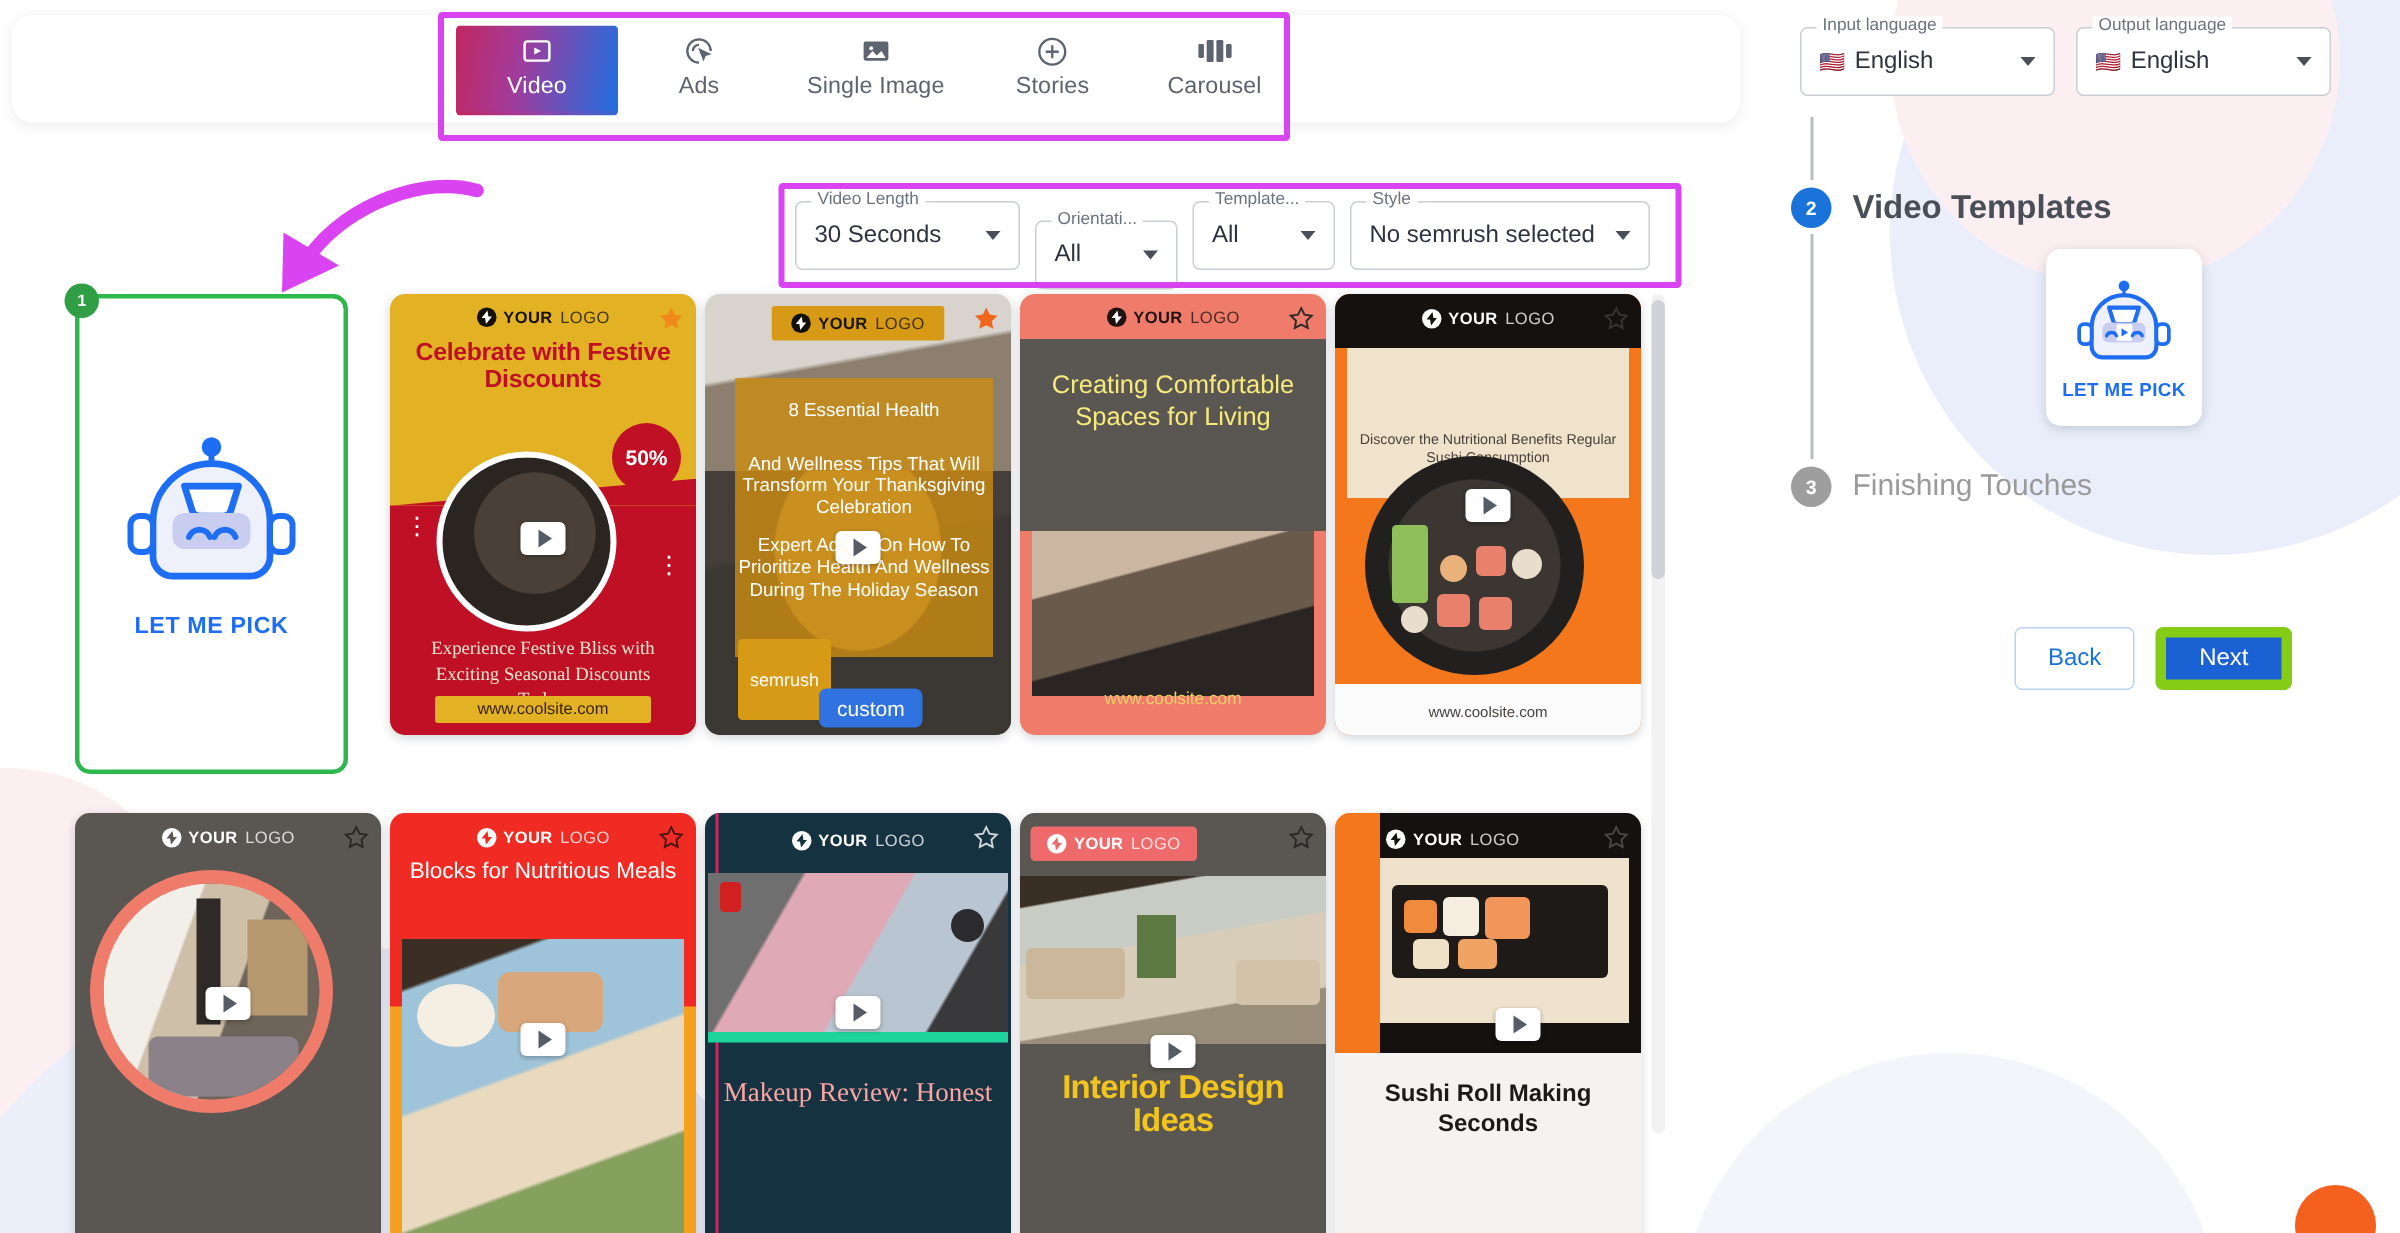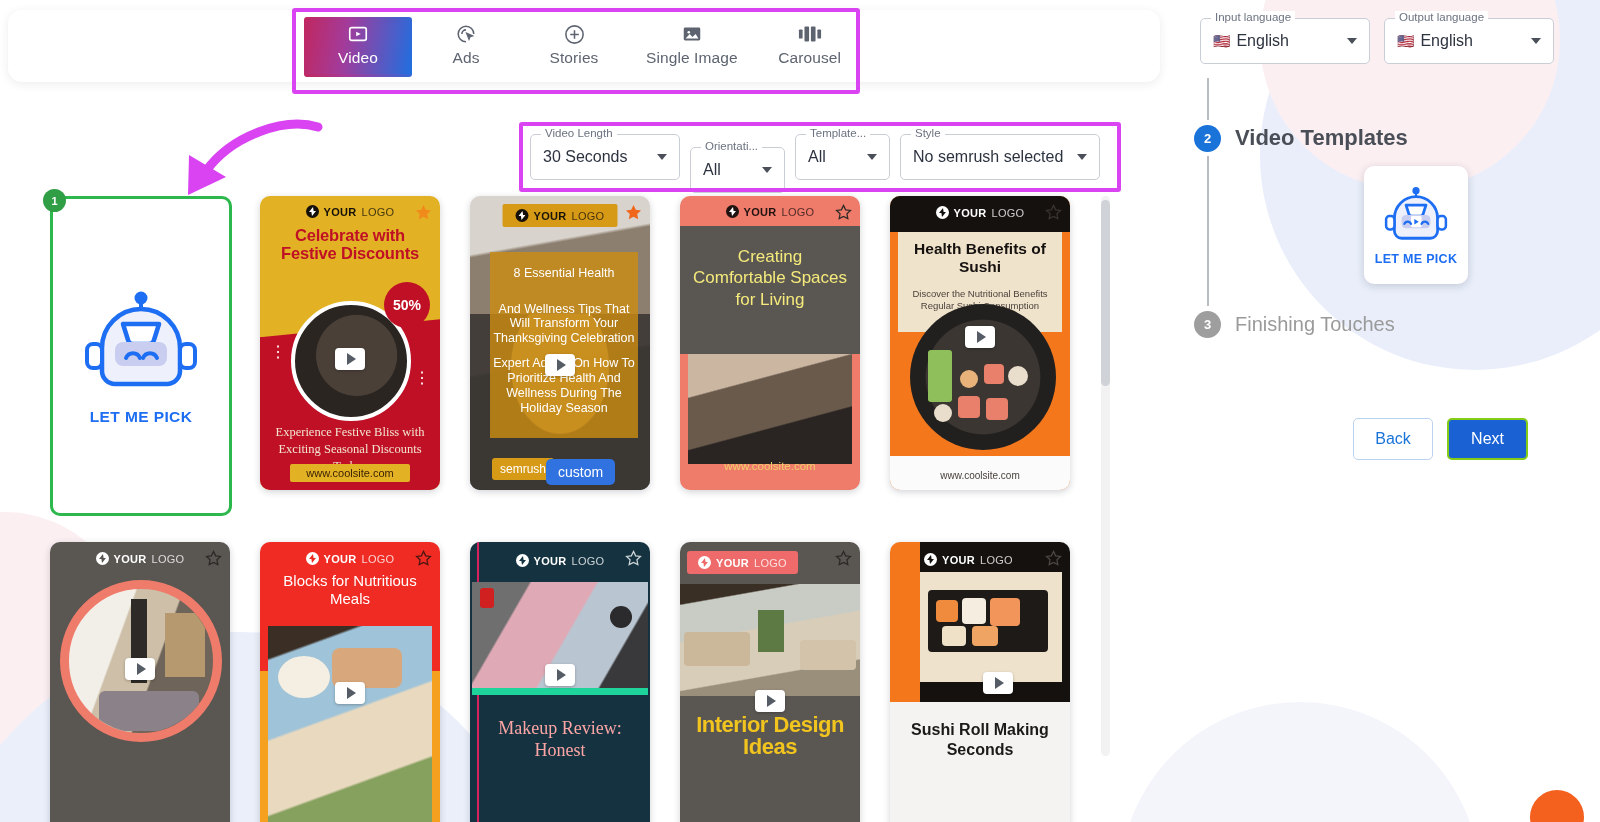--- a/index.html
+++ b/index.html
@@ -70,21 +70,21 @@
 
   
   .arrow { position: absolute; left: 170px; top: 105px; z-index: 7; pointer-events: none; }
 
   
   .grid-wrap { position: absolute; left: 50px; top: 196px; width: 1060px; height: 560px; z-index: 4; }
   .grid { display: flex; flex-wrap: wrap; gap: 26px 28px; }
   .cardslot { width: 182px; }
 
   .tcard {
-    position: relative; width: 180px; height: 294px; border-radius: 10px;
+    position: relative; width: 204px; height: 294px; border-radius: 10px;
     overflow: hidden; background: #fff; cursor: pointer;
     box-shadow: 0 2px 7px rgba(30,35,55,.20);
   }
   .tcard .star {
     position: absolute; right: 7px; top: 7px; z-index: 4;
   }
   .logo {
     display: flex; align-items: center; gap: 5px; justify-content: center;
     font-size: 11px; font-weight: 700; letter-spacing: .3px;
   }
@@ -157,21 +157,21 @@
     margin: 10px 0 10px 155px; cursor: pointer;
   }
   .minipick .lbl { color: #1d6ef2; font-weight: 800; font-size: 12.5px; letter-spacing: .3px; margin-top: 2px; }
 
   .actions { position: absolute; right: 72px; top: 418px; display: flex; gap: 14px; }
   .btn {
     height: 42px; min-width: 80px; border-radius: 5px; font-size: 16px;
     display: flex; align-items: center; justify-content: center; cursor: pointer;
   }
   .btn-back { background: #fff; color: #1a73d9; border: 1px solid #bcd3f0; }
-  .btn-next { background: #1a62d4; color: #fff; border: 2px solid #84cc16; padding: 0 22px; }
+  .btn-next { background: #1a62d4; color: #fff; border: 7px solid #84cc16; padding: 0 22px; }
 
   .chatbubble {
     position: absolute; right: 16px; bottom: -22px; width: 54px; height: 54px;
     border-radius: 50%; background: #f4601e; z-index: 8;
   }
 </style>
 </head>
 <body>
 
 <div id="root">
@@ -199,36 +199,36 @@
         <svg width="22" height="22" viewBox="0 0 24 24" fill="none" stroke="#5d6470" stroke-width="1.7">
           <path d="M20.5 12a8.5 8.5 0 1 0-8.5 8.5"></path>
           <path d="M12 7.5a4.5 4.5 0 0 0-4.5 4.5"></path>
           <path d="M12.5 11l7 3.2-3 .9-1.2 3z" fill="#5d6470" stroke="#5d6470" stroke-width="1.2"></path>
         </svg>
       </span>
       <span class="tab-label">Ads</span>
     </div>
     <div class="tab">
       <span class="ico">
-        <svg width="23" height="23" viewBox="0 0 24 24" fill="none" stroke="#5d6470" stroke-width="1.6">
-          <circle cx="12" cy="12" r="9"></circle>
-          <path d="M12 7.5v9M7.5 12h9"></path>
-        </svg>
-      </span>
-      <span class="tab-label">Stories</span>
-    </div>
-    <div class="tab">
-      <span class="ico">
         <svg width="22" height="22" viewBox="0 0 24 24">
           <rect x="3" y="5" width="18" height="14" rx="1.5" fill="#5d6470"></rect>
           <circle cx="8.5" cy="10" r="1.4" fill="#fff"></circle>
           <path d="M5 17l4.5-5 3 3.2L16 12l3 5z" fill="#fff"></path>
         </svg>
       </span>
       <span class="tab-label">Single Image</span>
+    </div>
+    <div class="tab">
+      <span class="ico">
+        <svg width="23" height="23" viewBox="0 0 24 24" fill="none" stroke="#5d6470" stroke-width="1.6">
+          <circle cx="12" cy="12" r="9"></circle>
+          <path d="M12 7.5v9M7.5 12h9"></path>
+        </svg>
+      </span>
+      <span class="tab-label">Stories</span>
     </div>
     <div class="tab">
       <span class="ico">
         <svg width="24" height="22" viewBox="0 0 26 22">
           <rect x="1" y="6" width="4" height="10" rx="1" fill="#5d6470"></rect>
           <rect x="7" y="3" width="5" height="16" rx="1" fill="#5d6470"></rect>
           <rect x="14" y="3" width="5" height="16" rx="1" fill="#5d6470"></rect>
           <rect x="21" y="6" width="4" height="10" rx="1" fill="#5d6470"></rect>
         </svg>
       </span>
@@ -352,21 +352,21 @@
           </div>
           <div style="position:absolute;left:20px;right:12px;top:56px;bottom:52px;background:rgba(203,139,18,.82);"></div>
           <div style="position:absolute;left:24px;right:16px;top:70px;text-align:center;color:#fff;
                       font-size:12.5px;line-height:1.25;">8 Essential Health</div>
           <div style="position:absolute;left:22px;right:14px;top:106px;text-align:center;color:#fff;
                       font-size:12.5px;line-height:1.15;">And Wellness Tips That Will Transform Your Thanksgiving Celebration</div>
           <div style="position:absolute;left:22px;right:14px;top:160px;text-align:center;color:#fff;
                       font-size:12.5px;line-height:1.2;">Expert Advice On How To Prioritize Health And Wellness During The Holiday Season</div>
           <div class="playbtn" style="top:158px;"></div>
           <div style="position:absolute;left:22px;bottom:10px;background:#d79a17;color:#fff;font-size:12px;
-                      padding:4px 8px;border-radius:3px;">semrush</div>
+                      padding:20px 8px;border-radius:3px;">semrush</div>
           <div style="position:absolute;left:76px;bottom:5px;background:#2f72e0;color:#fff;font-size:14px;
                       padding:5px 12px;border-radius:5px;">custom</div>
         </div>
       </div>
 
       <div class="cardslot">
         <div class="tcard" style="background:#ef7b6a;">
           <div class="logo" style="position:absolute;top:9px;left:0;width:100%;color:#201210;">
             <span class="dot" style="background:#201210">
               <svg width="7" height="9" viewBox="0 0 7 9">
@@ -402,22 +402,20 @@
             </span>
             <span>YOUR</span>
             <span class="light">LOGO</span>
           </div>
           <div class="star">
             <svg width="19" height="19" viewBox="0 0 24 24" fill="none" stroke="#3a3330" stroke-width="1.6">
               <path d="M12 3l2.7 5.6 6.1.85-4.45 4.25 1.1 6.05L12 16.9 6.55 19.75l1.1-6.05L3.2 9.45l6.1-.85z"></path>
               </svg>
           </div>
           <div style="position:absolute;left:8px;right:8px;top:36px;height:100px;background:#f0e3cc;"></div>
-          <div style="position:absolute;left:10px;right:10px;top:44px;text-align:center;color:#15110f;
-                      font-weight:800;font-size:15.5px;line-height:1.15;">Health Benefits of Sushi</div>
           <div style="position:absolute;left:14px;right:14px;top:92px;text-align:center;color:#4a423c;
                       font-size:9.5px;line-height:1.3;">Discover the Nutritional Benefits Regular Sushi Consumption</div>
           <div style="position:absolute;left:20px;top:108px;width:146px;height:146px;border-radius:50%;overflow:hidden;
                       background:radial-gradient(circle at 50% 50%, #3b3632 0 55%, #22201e 56% 100%);">
             <div style="position:absolute;left:18px;top:46px;width:24px;height:52px;background:#8fbf5a;border-radius:3px;"></div>
             <div style="position:absolute;left:50px;top:66px;width:18px;height:18px;background:#e8b27a;border-radius:50%;"></div>
             <div style="position:absolute;left:74px;top:60px;width:20px;height:20px;background:#e8806c;border-radius:4px;"></div>
             <div style="position:absolute;left:98px;top:62px;width:20px;height:20px;background:#e9ddcb;border-radius:50%;"></div>
             <div style="position:absolute;left:48px;top:92px;width:22px;height:22px;background:#e8806c;border-radius:4px;"></div>
             <div style="position:absolute;left:76px;top:94px;width:22px;height:22px;background:#e8806c;border-radius:4px;"></div>

